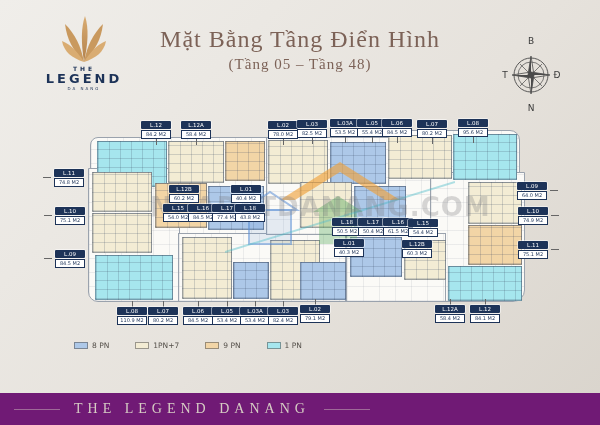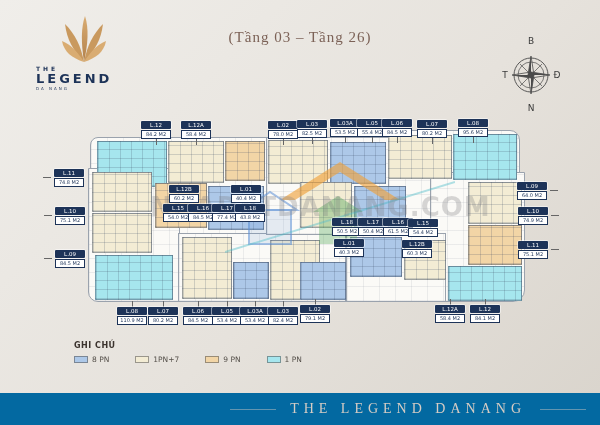--- a/index.html
+++ b/index.html
@@ -2,21 +2,21 @@
 <html><head>
 <meta charset="utf-8">
 <style>
   html,body{margin:0;padding:0;}
   body{width:600px;height:425px;overflow:hidden;position:relative;
        font-family:"DejaVu Sans",sans-serif;
        background:linear-gradient(135deg,#f0eeea 0%,#e6e2dc 55%,#d9d4cc 100%);}
   .stage{position:absolute;inset:0;}
 
   
-  .logo{position:absolute;left:36px;top:12px;width:96px;text-align:left;}
+  .logo{position:absolute;left:36px;top:12px;width:96px;text-align:center;}
   .logo .palm{display:block;margin:0 auto;}
   .logo .l-the{font-size:6px;letter-spacing:3px;color:#1d3358;font-weight:bold;margin-top:1px;}
   .logo .l-name{font-size:13px;letter-spacing:3px;color:#1d3358;font-weight:bold;line-height:13px;}
   .logo .l-sub{font-size:4px;letter-spacing:2px;color:#1d3358;margin-top:1px;}
 
   
   .titleblock{position:absolute;left:135px;top:26px;width:330px;text-align:center;
               color:#7c6257;font-family:"Liberation Serif",serif;}
   .titleblock .t-main{font-size:24px;font-weight:400;letter-spacing:1px;}
   .titleblock .t-sub{font-size:15px;margin-top:3px;letter-spacing:1px;}
@@ -50,22 +50,22 @@
 
   
   .legendbox{position:absolute;left:74px;top:341px;z-index:5;}
   .legend-head{font-size:8px;font-weight:bold;letter-spacing:.5px;color:#3b332e;margin-bottom:5px;}
   .legend-items{display:flex;gap:26px;align-items:center;}
   .legend-item{display:flex;align-items:center;gap:4px;}
   .swatch{width:14px;height:7px;box-sizing:border-box;border:1px solid rgba(80,80,80,.55);}
   .legend-label{font-size:7.5px;color:#55504a;}
 
   
-  .footer{position:absolute;left:0;bottom:0;width:600px;height:32px;background:#0369a1;z-index:6;
-          display:flex;align-items:center;justify-content:flex-end;color:#d6ccc4;
+  .footer{position:absolute;left:0;bottom:0;width:600px;height:32px;background:#701a75;z-index:6;
+          display:flex;align-items:center;justify-content:flex-start;color:#d6ccc4;
           font-family:"Liberation Serif",serif;font-size:14px;letter-spacing:5px;}
   .footer .fline{width:46px;height:1px;background:rgba(214,204,196,.45);margin:0 14px;}
 </style>
 </head>
 <body>
 
 <div class="stage">
 
   <div class="logo">
     <svg class="palm" width="52" height="52" viewBox="0 0 46 52">
@@ -80,21 +80,22 @@
       <path d="M23 50 C34 38 40 28 42 12 C32 22 26 34 23 50 Z" fill="#c9995e"></path>
       <path d="M23 50 C11 46 3 40 1 29 C11 33 18 42 23 50 Z" fill="#d9ac72"></path>
       <path d="M23 50 C35 46 43 40 45 29 C35 33 28 42 23 50 Z" fill="#d9ac72"></path>
     </svg>
     <div class="l-the">THE</div>
     <div class="l-name">LEGEND</div>
     <div class="l-sub">DA NANG</div>
   </div>
 
   <div class="titleblock">
-    <div class="t-sub">(Tầng 03 – Tầng 26)</div>
+    <div class="t-main">Mặt Bằng Tầng Điển Hình</div>
+    <div class="t-sub">(Tầng 05 – Tầng 48)</div>
   </div>
 
   <svg class="compass" viewBox="0 0 62 78">
     <text x="31" y="10" text-anchor="middle" font-size="9" fill="#3a3a3a">B</text>
     <text x="31" y="77" text-anchor="middle" font-size="9" fill="#3a3a3a">N</text>
     <text x="5" y="44" text-anchor="middle" font-size="9" fill="#3a3a3a">T</text>
     <text x="57" y="44" text-anchor="middle" font-size="9" fill="#3a3a3a">Đ</text>
     <circle cx="31" cy="41" r="17" fill="none" stroke="#4a4a4a" stroke-width="0.9"></circle>
     <circle cx="31" cy="41" r="13" fill="none" stroke="#4a4a4a" stroke-width="0.7"></circle>
     <path d="M31 22 L28 41 L34 41 Z M31 60 L28 41 L34 41 Z" fill="none" stroke="#4a4a4a" stroke-width="0.8"></path>
@@ -315,21 +316,20 @@
         </div>
         <div class="ulabel" style="left: 467px; top: 299px;">
           <div class="lead-v"></div>
           <div class="ubadge">L.12</div>
           <div class="uarea">84.1 M2</div>
         </div>
       </div>
   </div>
 
   <div class="legendbox">
-    <div class="legend-head">GHI CHÚ</div>
     <div class="legend-items" id="legend-items">
         <div class="legend-item">
           <div class="swatch" style="background-color: rgb(173, 200, 232);"></div>
           <span class="legend-label">8 PN</span>
         </div>
         <div class="legend-item">
           <div class="swatch" style="background-color: rgb(243, 236, 212);"></div>
           <span class="legend-label">1PN+7</span>
         </div>
         <div class="legend-item">

